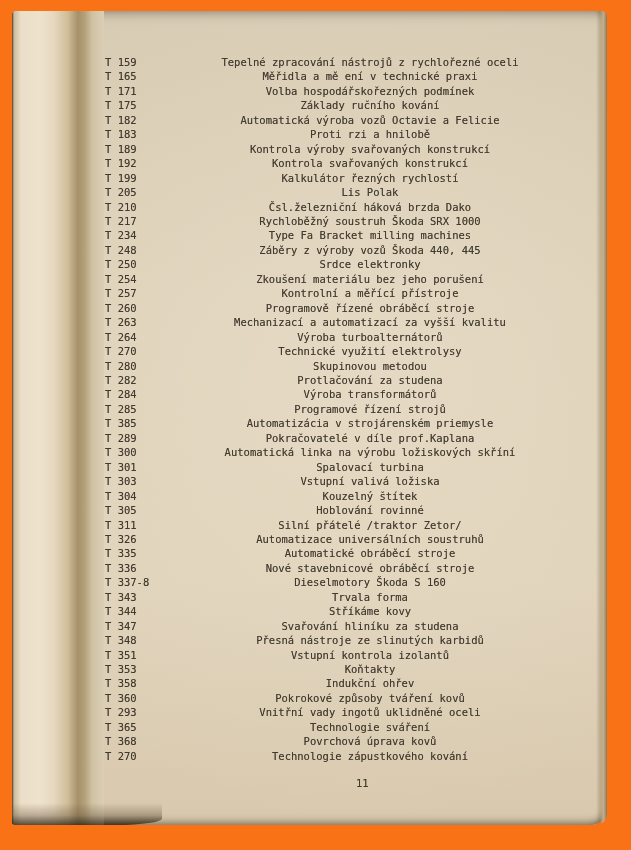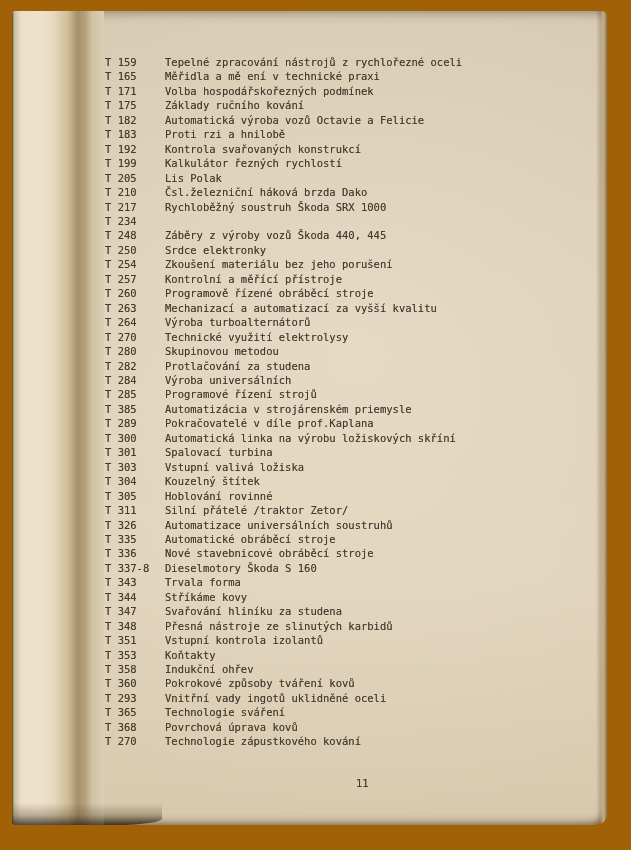--- a/index.html
+++ b/index.html
@@ -1,19 +1,19 @@
 <!DOCTYPE html>
 <html><head>
 <meta charset="utf-8">
 <style>
   html,body{margin:0;padding:0;background:#000;}
   .scene{
     position:relative;
     width:631px;height:850px;
-    background:#a16207;
+    background:#f97316;
     overflow:hidden;
     font-family:"DejaVu Sans Mono", monospace;
   }
   
   .page{
     position:absolute;
     left:12px; top:11px;
     width:595px; height:814px;
     background:
       radial-gradient(120% 90% at 58% 42%, rgba(255,250,235,0.22), rgba(0,0,0,0) 65%),
@@ -53,21 +53,21 @@
     left:93px; top:44px;
     width:470px;
     color:#413a2e;
     font-size:10.5px;
     line-height:14.45px;
     text-shadow:0 0 0.6px rgba(65,58,46,0.55);
     white-space:nowrap;
   }
   .row{display:flex;}
   .code{width:60px; flex:0 0 60px;}
-  .title{flex:1;}
+  .title{flex:1;text-align:center;}
   .page-number{
     position:absolute;
     left:320px; top:766px;
     color:#413a2e;
     font-size:10.5px;
     text-shadow:0 0 0.6px rgba(65,58,46,0.55);
     margin-left:24px;
   }
 </style>
 </head>
@@ -97,20 +97,24 @@
         </div>
         <div class="row">
           <span class="code">T 182</span>
           <span class="title">Automatická výroba vozů Octavie a Felicie</span>
         </div>
         <div class="row">
           <span class="code">T 183</span>
           <span class="title">Proti rzi a hnilobě</span>
         </div>
         <div class="row">
+          <span class="code">T 189</span>
+          <span class="title">Kontrola výroby svařovaných konstrukcí</span>
+        </div>
+        <div class="row">
           <span class="code">T 192</span>
           <span class="title">Kontrola svařovaných konstrukcí</span>
         </div>
         <div class="row">
           <span class="code">T 199</span>
           <span class="title">Kalkulátor řezných rychlostí</span>
         </div>
         <div class="row">
           <span class="code">T 205</span>
           <span class="title">Lis Polak</span>
@@ -118,20 +122,21 @@
         <div class="row">
           <span class="code">T 210</span>
           <span class="title">Čsl.železniční háková brzda Dako</span>
         </div>
         <div class="row">
           <span class="code">T 217</span>
           <span class="title">Rychloběžný soustruh Škoda SRX 1000</span>
         </div>
         <div class="row">
           <span class="code">T 234</span>
+          <span class="title">Type Fa Bracket milling machines</span>
         </div>
         <div class="row">
           <span class="code">T 248</span>
           <span class="title">Záběry z výroby vozů Škoda 440, 445</span>
         </div>
         <div class="row">
           <span class="code">T 250</span>
           <span class="title">Srdce elektronky</span>
         </div>
         <div class="row">
@@ -161,21 +166,21 @@
         <div class="row">
           <span class="code">T 280</span>
           <span class="title">Skupinovou metodou</span>
         </div>
         <div class="row">
           <span class="code">T 282</span>
           <span class="title">Protlačování za studena</span>
         </div>
         <div class="row">
           <span class="code">T 284</span>
-          <span class="title">Výroba universálních</span>
+          <span class="title">Výroba transformátorů</span>
         </div>
         <div class="row">
           <span class="code">T 285</span>
           <span class="title">Programové řízení strojů</span>
         </div>
         <div class="row">
           <span class="code">T 385</span>
           <span class="title">Automatizácia v strojárenském priemysle</span>
         </div>
         <div class="row">

